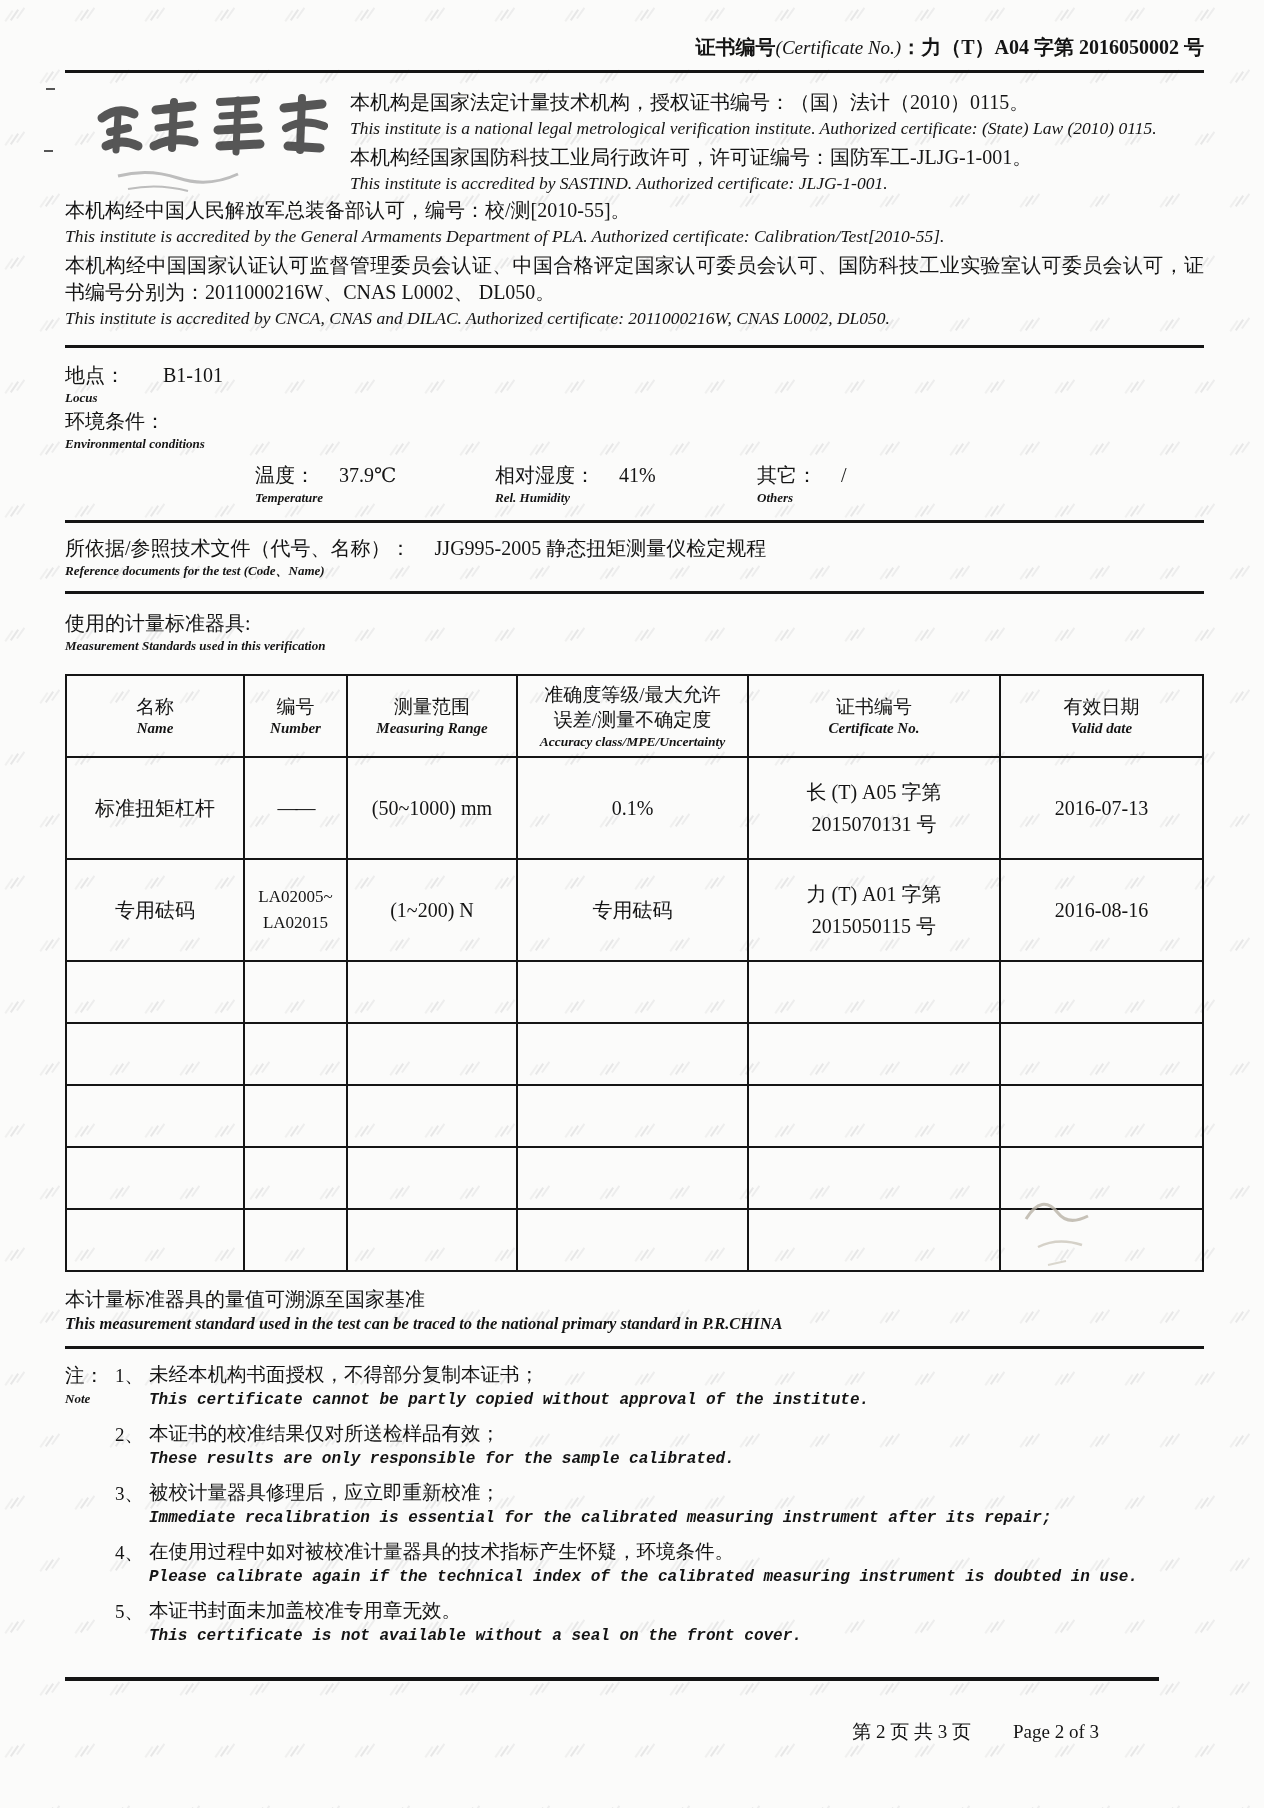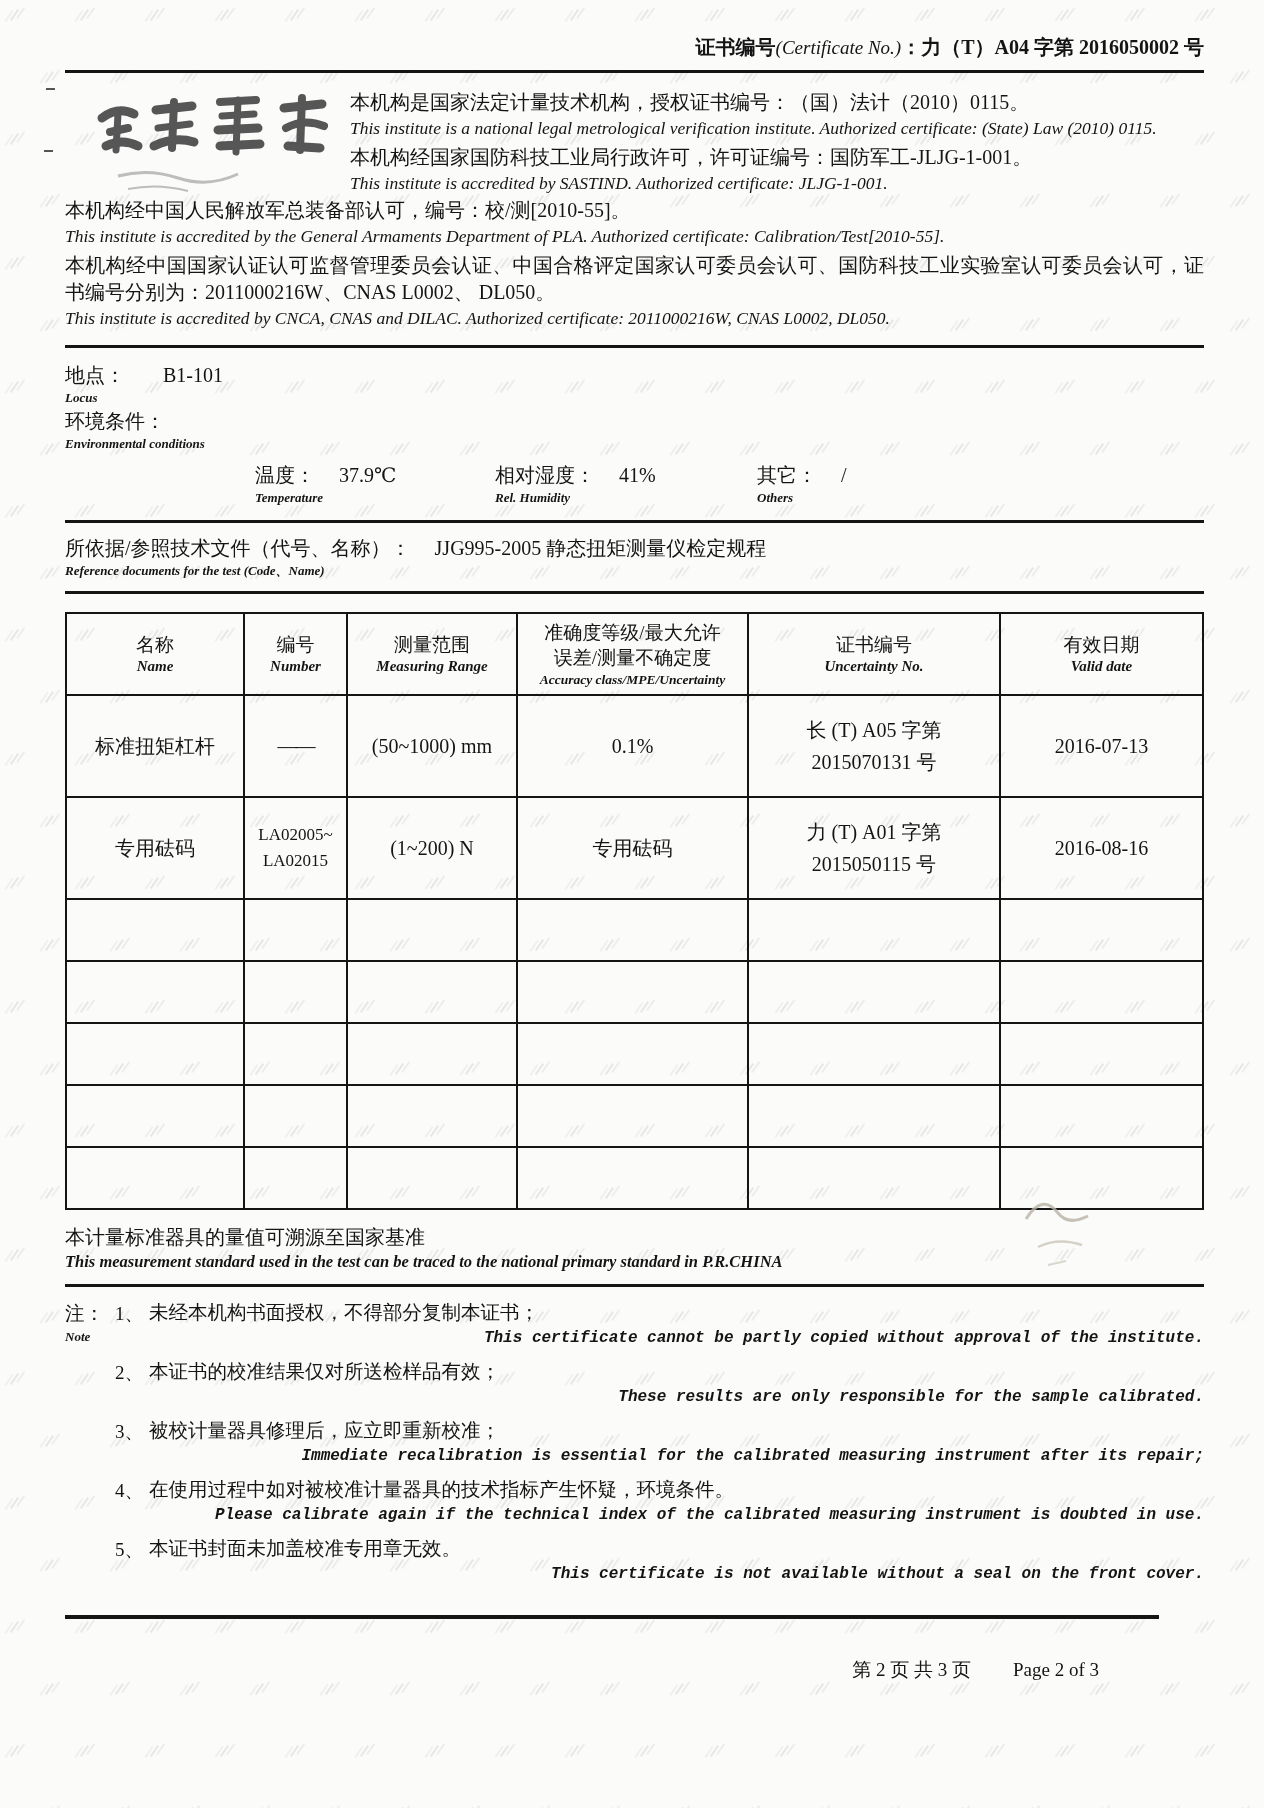--- a/index.html
+++ b/index.html
@@ -94,21 +94,21 @@
   .trace-en { font-style: italic; font-weight: bold; font-size: 16.5px; line-height: 24px; }
   .rule-trace { margin-top: 10px; }
 
   
   .notes { margin-top: 14px; }
   .note-row { display: flex; }
   .note-col-label { width: 50px; flex: none; }
   .note-col-num { width: 34px; flex: none; font-size: 19px; line-height: 26px; }
   .note-body { flex: 1; font-family: Liberation Mono, monospace; }
   .note-zh { font-size: 19.5px; line-height: 26px; }
-  .note-en { font-style: italic; font-weight: bold; font-size: 16px; line-height: 22px; text-align: right; }
+  .note-en { font-style: italic; font-weight: bold; font-size: 16px; line-height: 22px; }
   .note-item { margin-bottom: 11px; }
 
   
   .bottom-rule { margin-top: 30px; height: 4px; background:#151515; margin-right: 45px; }
   .footer-line { margin-top: 38px; text-align: right; padding-right: 105px; font-size: 19px; }
   .footer-line .en { font-style: normal; margin-left: 42px; }
 
   
   .stamp { position:absolute; left:88px; top:88px; z-index:3; filter: blur(0.7px); }
   .edge-dash { position:absolute; width:9px; height:2px; background:#555; z-index:3; }
@@ -752,38 +752,42 @@
     <div class="ref">
       <div class="ref-row env-zh">
         <span>所依据/参照技术文件（代号、名称）：</span>
         <span class="val">JJG995-2005 静态扭矩测量仪检定规程</span>
       </div>
       <div class="lab-en">Reference documents for the test (Code、Name)</div>
     </div>
 
     <div class="rule thick rule-ref"></div>
 
+    <div class="std-title">
+      <div class="env-zh">使用的计量标准器具:</div>
+      <div class="lab-en">Measurement Standards used in this verification</div>
+    </div>
 
     <table class="std">
       <colgroup>
         <col style="width:178px">
           <col style="width:103px">
           <col style="width:170px">
         <col style="width:231px">
           <col style="width:252px">
           <col>
       </colgroup>
       <thead>
         <tr>
           <th><div class="th-zh">名称</div><div class="th-en">Name</div></th>
           <th><div class="th-zh">编号</div><div class="th-en">Number</div></th>
           <th><div class="th-zh">测量范围</div><div class="th-en">Measuring Range</div></th>
           <th><div class="th-zh">准确度等级/最大允许
 误差/测量不确定度</div><div class="th-en small">Accuracy class/MPE/Uncertainty</div></th>
-          <th><div class="th-zh">证书编号</div><div class="th-en">Uncertainty No.</div></th>
+          <th><div class="th-zh">证书编号</div><div class="th-en">Certificate No.</div></th>
           <th><div class="th-zh">有效日期</div><div class="th-en">Valid date</div></th>
         </tr>
       </thead>
       <tbody>
         <tr class="data-row">
           <td>标准扭矩杠杆</td>
           <td class="dash-cell">——</td>
           <td>(50~1000) mm</td>
           <td>0.1%</td>
           <td>长 (T) A05 字第

